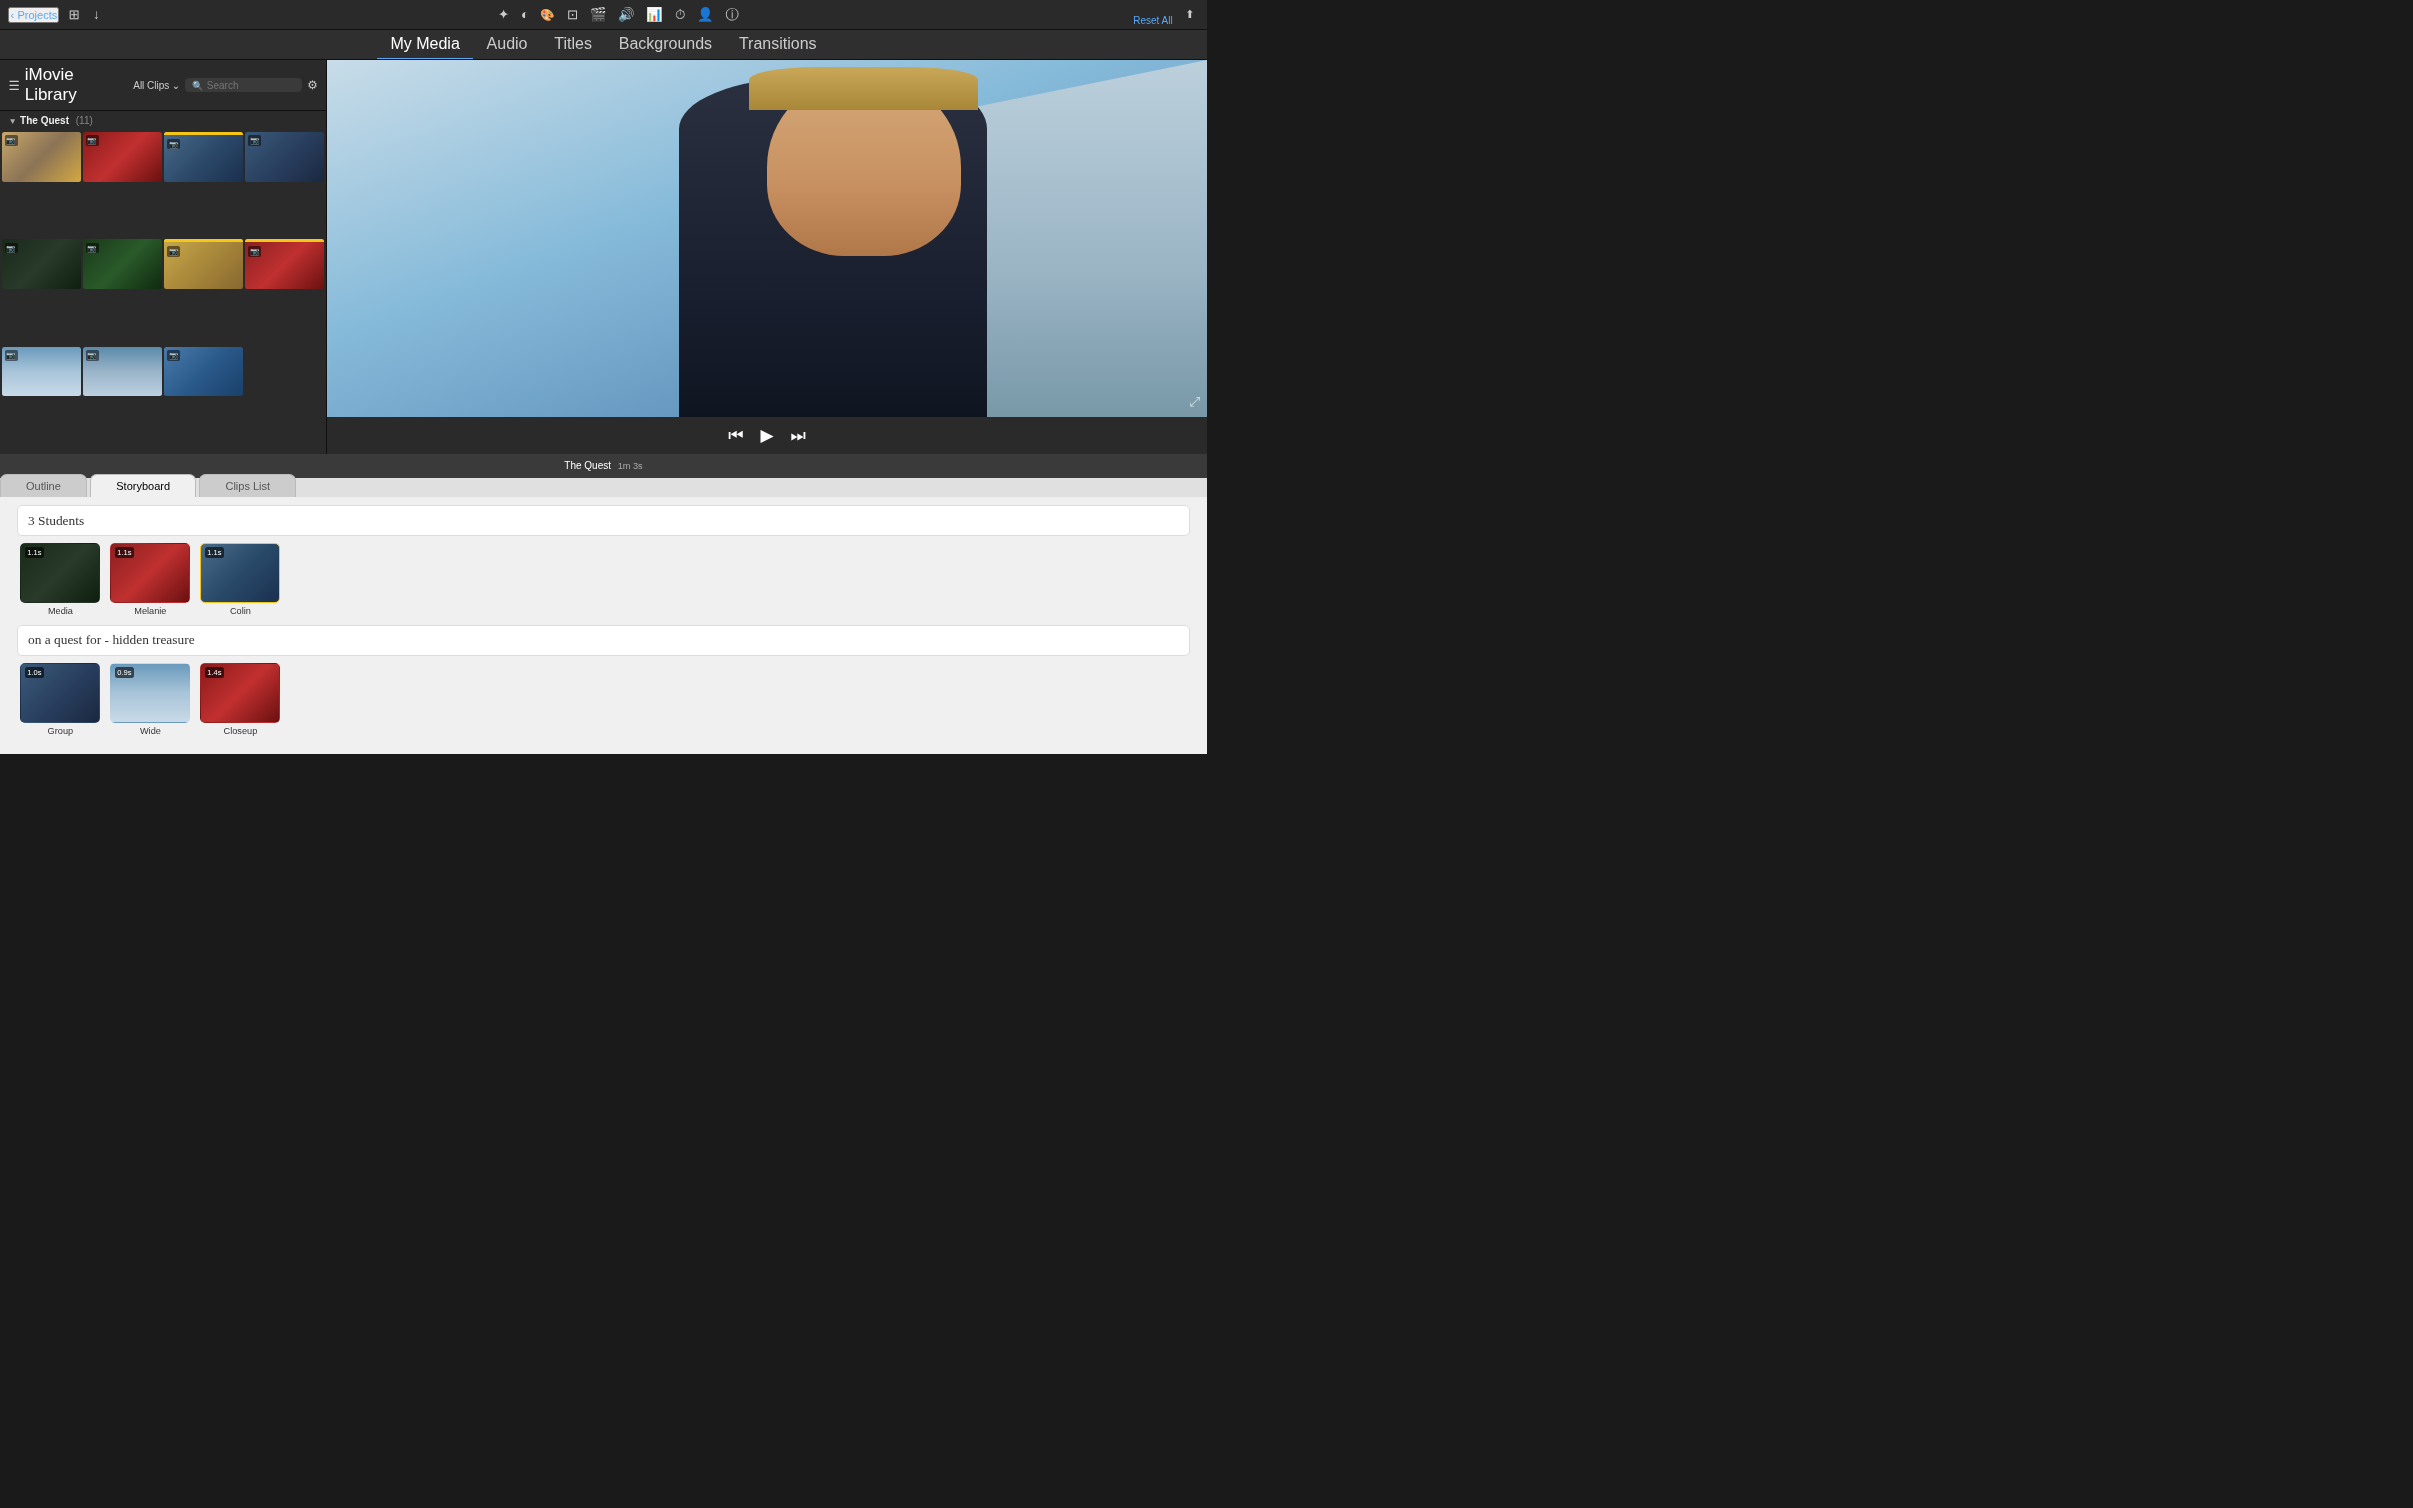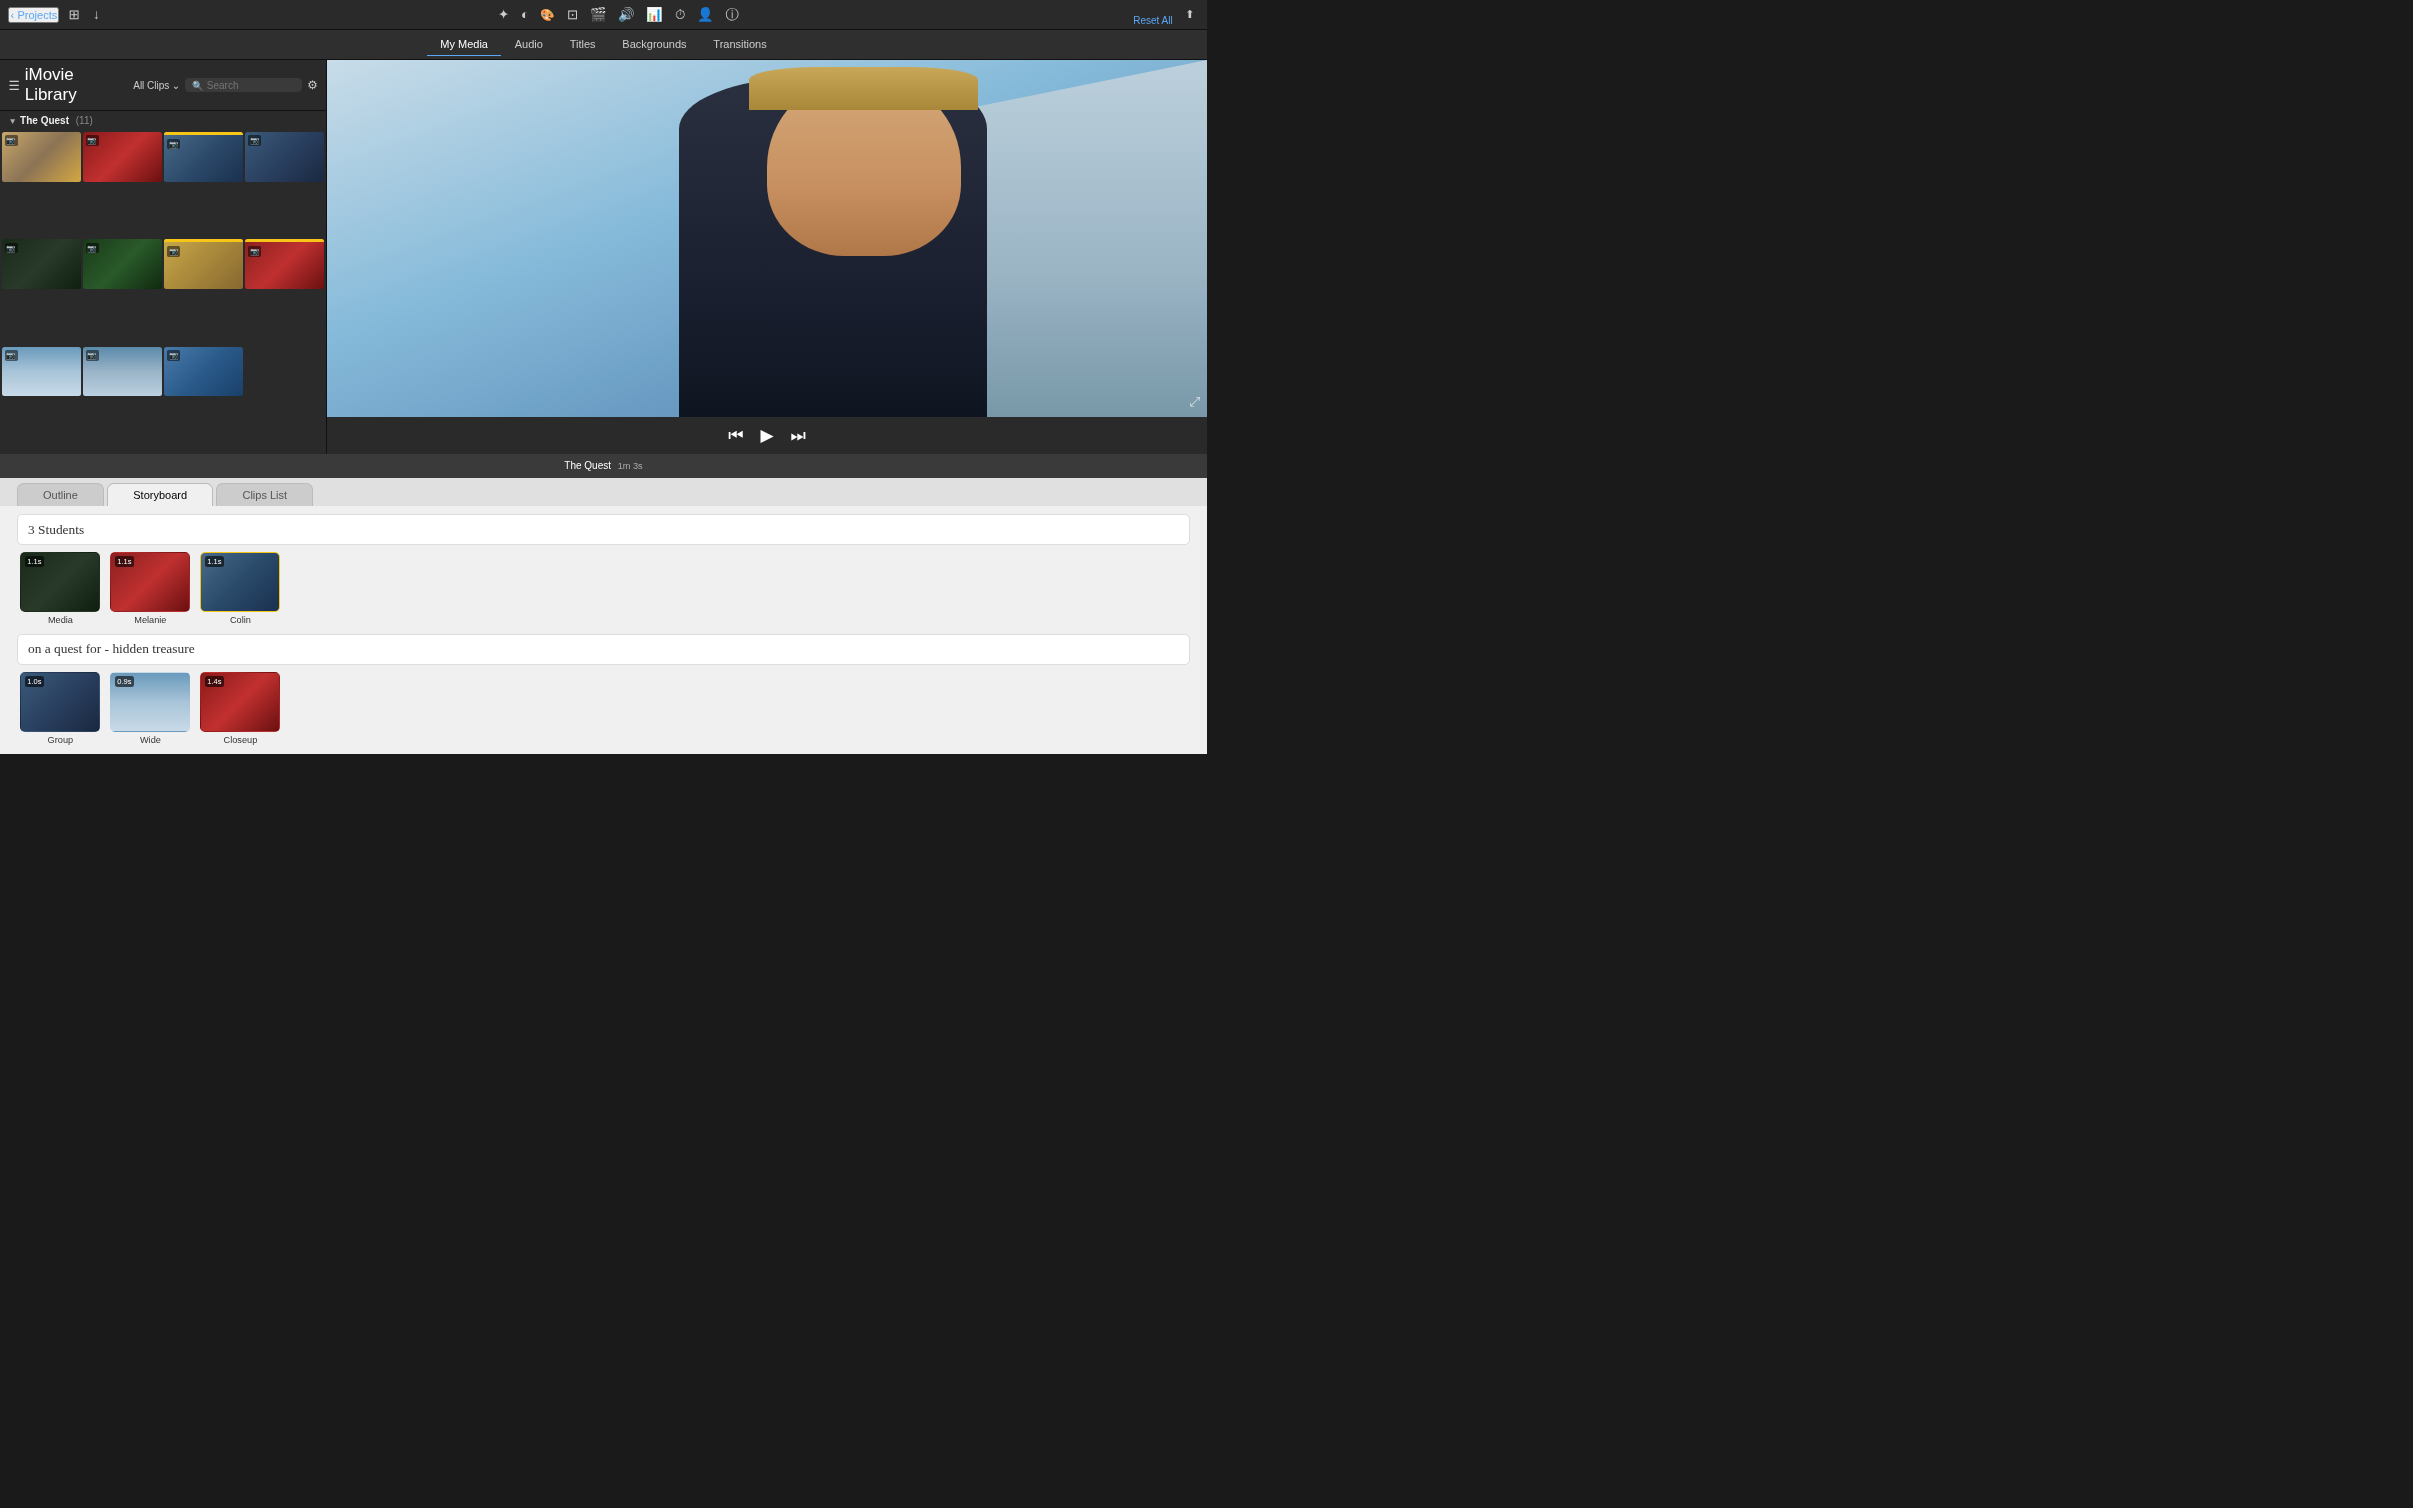--- a/index.html
+++ b/index.html
@@ -60,21 +60,21 @@
       display: flex;
       align-items: center;
       justify-content: center;
       background: #2f2f2f;
       height: 30px;
       border-bottom: 0.8px solid #111;
       gap: 0;
     }
     .media-tab {
       padding: 5px 13.4px;
-      font-size: 11px;
+      font-size: 16px;
       color: #ccc;
       cursor: pointer;
       border-bottom: 1.7px solid transparent;
     }
     .media-tab.active {
       color: #fff;
       border-bottom: 1.7px solid #5ba8f5;
     }
 
     
@@ -287,22 +287,22 @@
     .project-duration {
       font-size: 9.2px;
       color: #aaa;
     }
 
     
     .tabs-bar {
       display: flex;
       align-items: flex-end;
       background: #e0e0e0;
-      padding: 0 17px;
-      height: 28px;
+      padding: 0 0;
+      height: 19px;
       gap: 0;
     }
     .tab {
       padding: 5px 25px;
       font-size: 11px;
       color: #555;
       cursor: pointer;
       border-radius: 6.7px 6.7px 0 0;
       background: #ccc;
       border: 0.8px solid #bbb;

